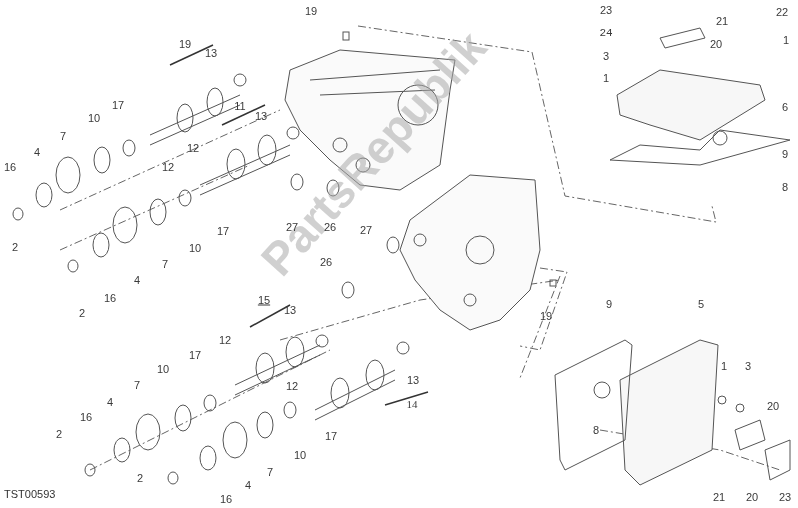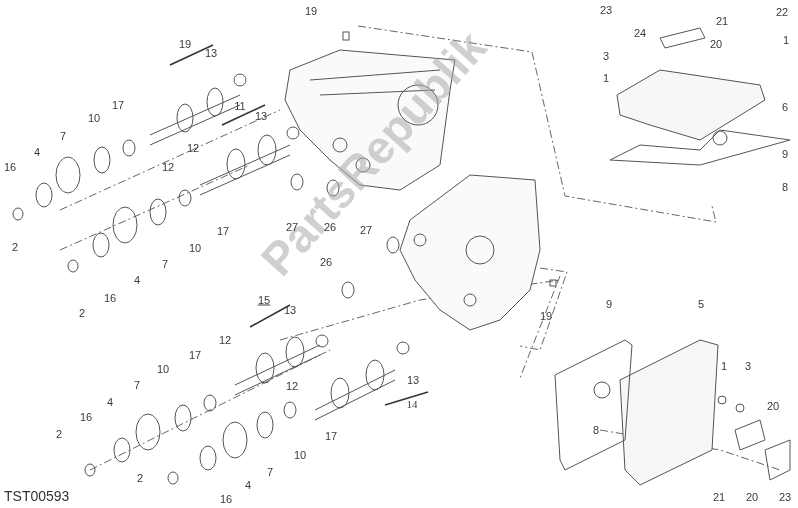--- a/index.html
+++ b/index.html
@@ -1,19 +1,19 @@
 <!DOCTYPE html>
 <html><head>
 <meta charset="utf-8">
 <style>
   html,body{margin:0;padding:0;background:#fff;}
   #stage{position:relative;width:798px;height:508px;overflow:hidden;background:#fff;font-family:"Liberation Sans",sans-serif;}
   svg{position:absolute;left:0;top:0;}
   .lbl{position:absolute;font-size:11px;color:#3a3a3a;line-height:11px;white-space:nowrap;transform:translate(-50%,-50%);}
-  .code{position:absolute;left:4px;top:488px;font-size:14px;color:#333;}
+  .code{position:absolute;left:4px;top:488px;font-size:11px;color:#333;}
   .wm{position:absolute;left:250px;top:250px;font-size:46px;font-weight:bold;color:rgba(170,170,170,0.55);transform:rotate(-48deg);transform-origin:left top;white-space:nowrap;font-family:"Liberation Sans",sans-serif;}
 </style>
 </head>
 <body>
 
 <div id="stage">
 
   <svg width="798" height="508" viewBox="0 0 798 508">
     <g fill="none" stroke="#555" stroke-width="1">
 
@@ -171,21 +171,21 @@
       <div class="lbl" style="left: 413px; top: 380px;">13</div>
       <div class="lbl" style="left: 412px; top: 404px; font-family: Liberation Serif, serif;">14</div>
       <div class="lbl" style="left: 331px; top: 436px;">17</div>
       <div class="lbl" style="left: 300px; top: 455px;">10</div>
       <div class="lbl" style="left: 270px; top: 472px;">7</div>
       <div class="lbl" style="left: 248px; top: 485px;">4</div>
       <div class="lbl" style="left: 140px; top: 478px;">2</div>
       <div class="lbl" style="left: 226px; top: 499px;">16</div>
       <div class="lbl" style="left: 606px; top: 10px;">23</div>
       <div class="lbl" style="left: 782px; top: 12px;">22</div>
-      <div class="lbl" style="left: 640px; top: 33px;">24</div>
+      <div class="lbl" style="left: 606px; top: 33px; font-family: Liberation Mono, monospace;">24</div>
       <div class="lbl" style="left: 722px; top: 21px;">21</div>
       <div class="lbl" style="left: 716px; top: 44px;">20</div>
       <div class="lbl" style="left: 786px; top: 40px;">1</div>
       <div class="lbl" style="left: 606px; top: 56px;">3</div>
       <div class="lbl" style="left: 606px; top: 78px;">1</div>
       <div class="lbl" style="left: 785px; top: 107px;">6</div>
       <div class="lbl" style="left: 785px; top: 154px;">9</div>
       <div class="lbl" style="left: 785px; top: 187px;">8</div>
       <div class="lbl" style="left: 609px; top: 304px;">9</div>
       <div class="lbl" style="left: 701px; top: 304px;">5</div>

